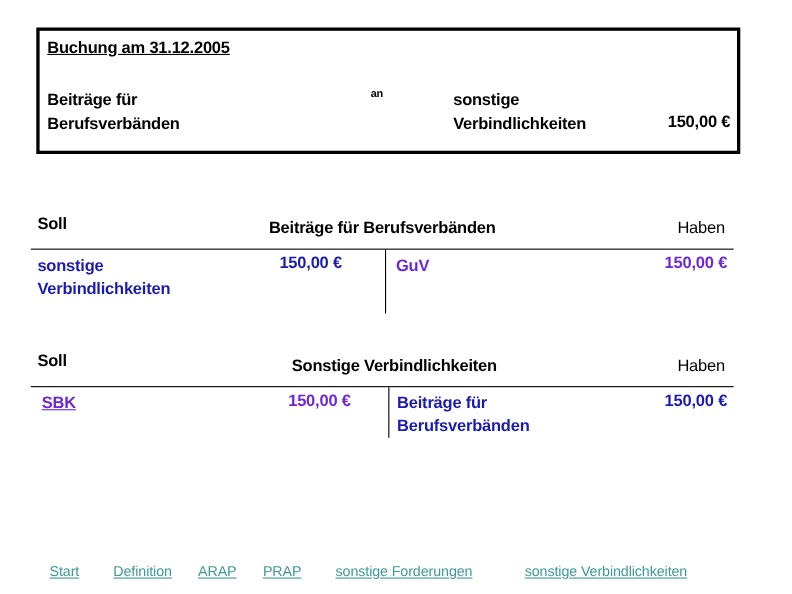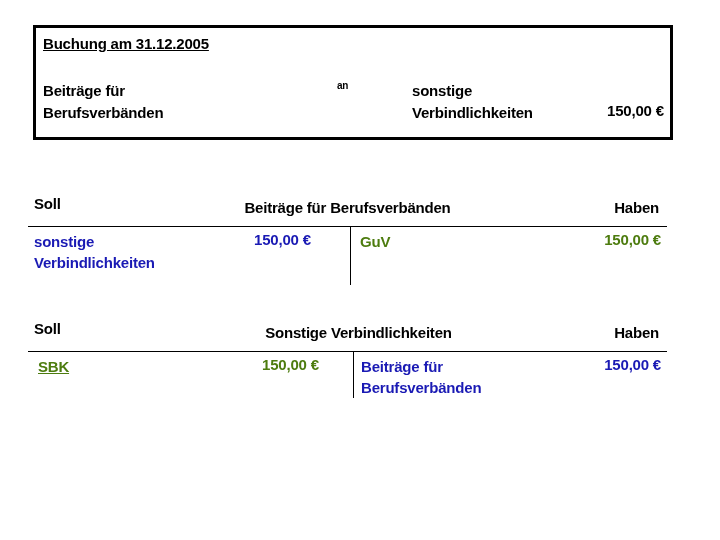--- a/index.html
+++ b/index.html
@@ -118,21 +118,21 @@
     font-size: 15px;
     font-weight: bold;
     letter-spacing: -0.2px;
   }
   #t-account-2 .t-head-title { padding-left: 22px; }
   .t-head-haben {
     position: absolute;
     right: 8px;
     top: 4px;
     font-size: 15px;
-    font-weight: bold;
+    font-weight: normal;
     letter-spacing: -0.2px;
   }
   .t-rule {
     position: absolute;
     left: 0px;
     top: 31px;
     width: 639px;
     height: 1px;
     background: #000000;
   }
@@ -174,21 +174,21 @@
   #t1-credit-label { left: 332px; top: 4px; }
   #t1-credit-amount{ right: 6px;  top: 4px; }
 
   
   #t2-debit-label  { left: 10px;  top: 4px; text-decoration: underline; }
   #t2-debit-amount { left: 234px; top: 4px; }
   #t2-credit-label { left: 333px; top: 4px; }
   #t2-credit-amount{ right: 6px;  top: 4px; }
 
   .c-blue { color: #1a1ab4; }
-  .c-red  { color: #4d7c0f; }
+  .c-red  { color: #6d28d9; }
 
   
   .nav-links {
     position: absolute;
     left: 33px;
     top: 512px;
     width: 648px;
     height: 22px;
   }
   .nav-link {
@@ -247,14 +247,22 @@
     <div class="t-body">
       <div class="t-divider"></div>
       <div class="t-cell-text c-red" id="t2-debit-label">SBK</div>
       <div class="t-cell-amount c-red" id="t2-debit-amount">150,00 €</div>
       <div class="t-cell-text c-blue" id="t2-credit-label">Beiträge für
 Berufsverbänden</div>
       <div class="t-cell-amount c-blue" id="t2-credit-amount">150,00 €</div>
     </div>
   </div>
 
+  <div class="nav-links" id="nav-links">
+      <span class="nav-link" style="left: 12px;">Start</span>
+      <span class="nav-link" style="left: 70px;">Definition</span>
+      <span class="nav-link" style="left: 147px;">ARAP</span>
+      <span class="nav-link" style="left: 206px;">PRAP</span>
+      <span class="nav-link" style="left: 272px;">sonstige Forderungen</span>
+      <span class="nav-link" style="left: 444px;">sonstige Verbindlichkeiten</span>
+    </div>
 
 </div>
 
 </body></html>

